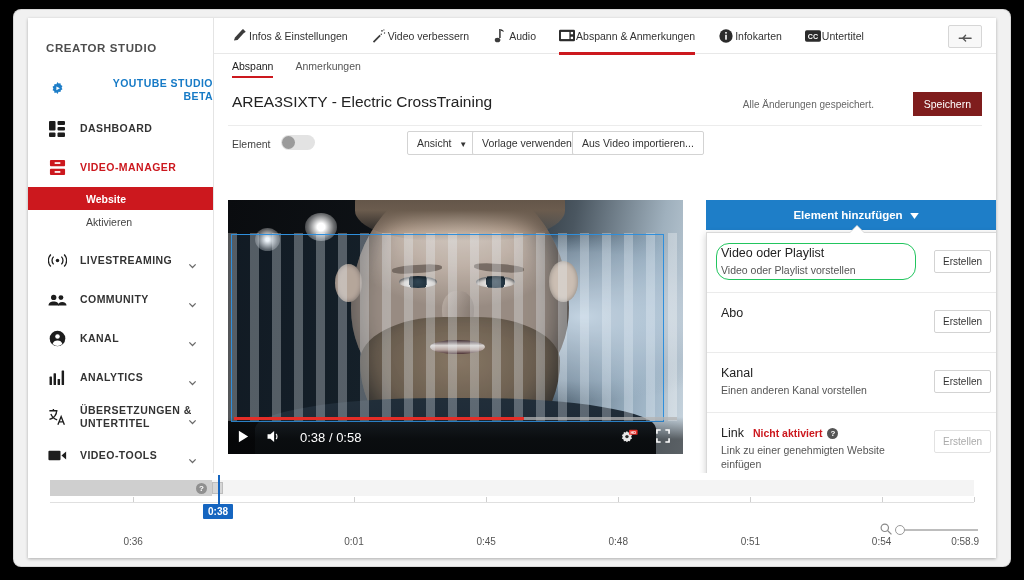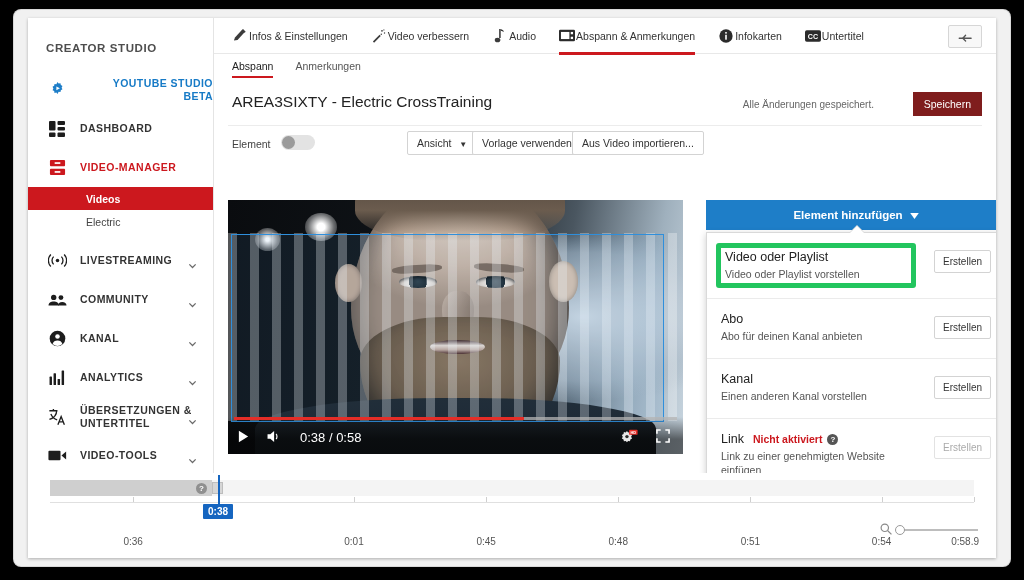--- a/index.html
+++ b/index.html
@@ -333,22 +333,22 @@
   .opt-sub { font-size: 10.5px; color: #555; line-height: 1.35; }
   .opt-btn {
     position: absolute; right: 14px; top: 17px;
     background: #fff; border: 1px solid #d3d3d3;
     border-radius: 2px; font-size: 10px; color: #333;
     padding: 5px 8px; cursor: pointer;
     font-family: "Liberation Sans", sans-serif;
   }
   .opt-btn.disabled { color: #aaa; border-color: #e2e2e2; }
   #opt-video .opt-text {
-    border: 5px solid #22c55e; padding: 2px 4px;
-    margin: -3px -5px; border-radius: 3px;
+    border: 1px solid #22c55e; padding: 2px 4px;
+    margin: -3px -5px; border-radius: 13px;
   }
   .notact {
     color: #cc181e; font-size: 10.5px; margin-left: 9px; font-weight: bold;
   }
   .qmark {
     display:inline-flex; align-items:center; justify-content:center;
     width:11px; height:11px; border-radius:50%;
     background:#555; color:#fff; font-size:8px; margin-left:5px;
     font-weight:bold;
   }
@@ -461,24 +461,24 @@
             <rect x="1" y="1" width="16" height="6.6" rx="1"></rect>
             <rect x="1" y="10.4" width="16" height="6.6" rx="1"></rect>
             <rect x="6" y="3.4" width="6" height="1.8" fill="#fff"></rect>
             <rect x="6" y="12.8" width="6" height="1.8" fill="#fff"></rect>
           </svg>
         </span>
         <span class="nav-label">VIDEO-MANAGER</span>
       </div>
 
       <div class="sub-item active">
-        <span>Videos</span>
+        <span>Website</span>
       </div>
       <div class="sub-item">
-        <span>Electric</span>
+        <span>Aktivieren</span>
       </div>
 
       <div class="nav-item" style="margin-top:8px">
         <span class="nav-ico">
           <svg width="19" height="15" viewBox="0 0 22 16" fill="none" stroke="#1d1d1d" stroke-width="1.5">
             <circle cx="11" cy="8" r="2" fill="#1d1d1d" stroke="none"></circle>
             <path d="M6.5 3.5a6.4 6.4 0 000 9M15.5 3.5a6.4 6.4 0 010 9"></path>
             <path d="M3.3 1a10 10 0 000 14M18.7 1a10 10 0 010 14"></path>
           </svg>
         </span>
@@ -768,21 +768,20 @@
           <div class="opt-sub">Video oder Playlist vorstellen</div>
         </div>
         <button class="opt-btn">Erstellen</button>
       </div>
 
       <div class="opt">
         <div class="opt-text">
           <div class="opt-title">
             <span>Abo</span>
           </div>
-          <div class="opt-sub">Abo für deinen Kanal anbieten</div>
         </div>
         <button class="opt-btn">Erstellen</button>
       </div>
 
       <div class="opt">
         <div class="opt-text">
           <div class="opt-title">
             <span>Kanal</span>
           </div>
           <div class="opt-sub">Einen anderen Kanal vorstellen</div>

